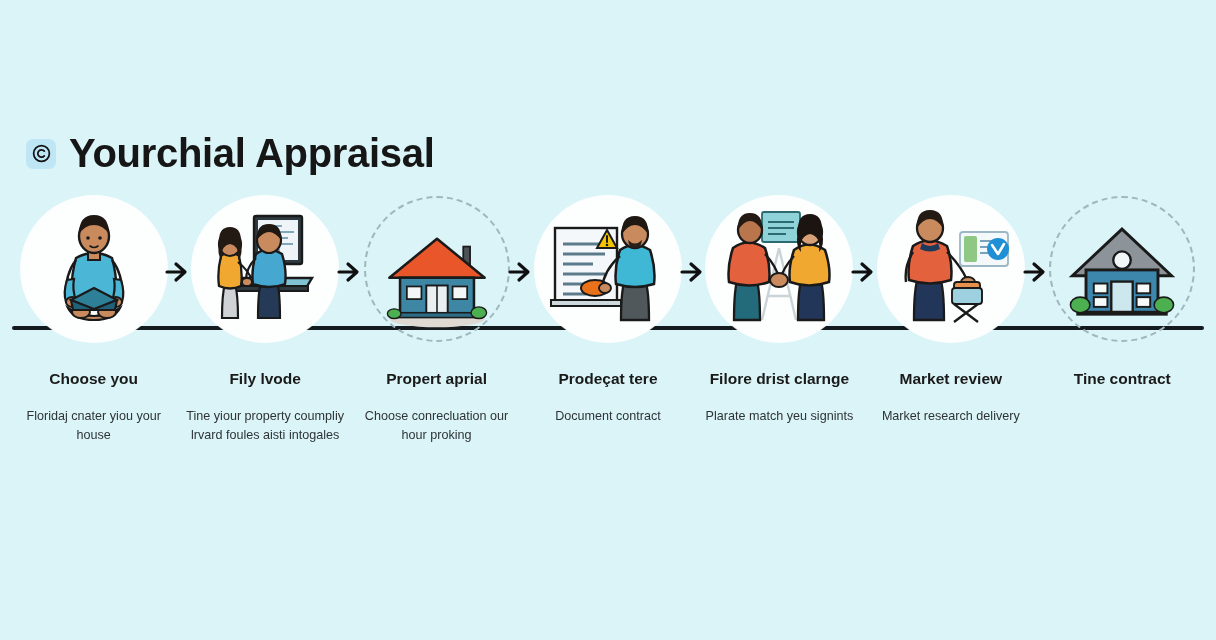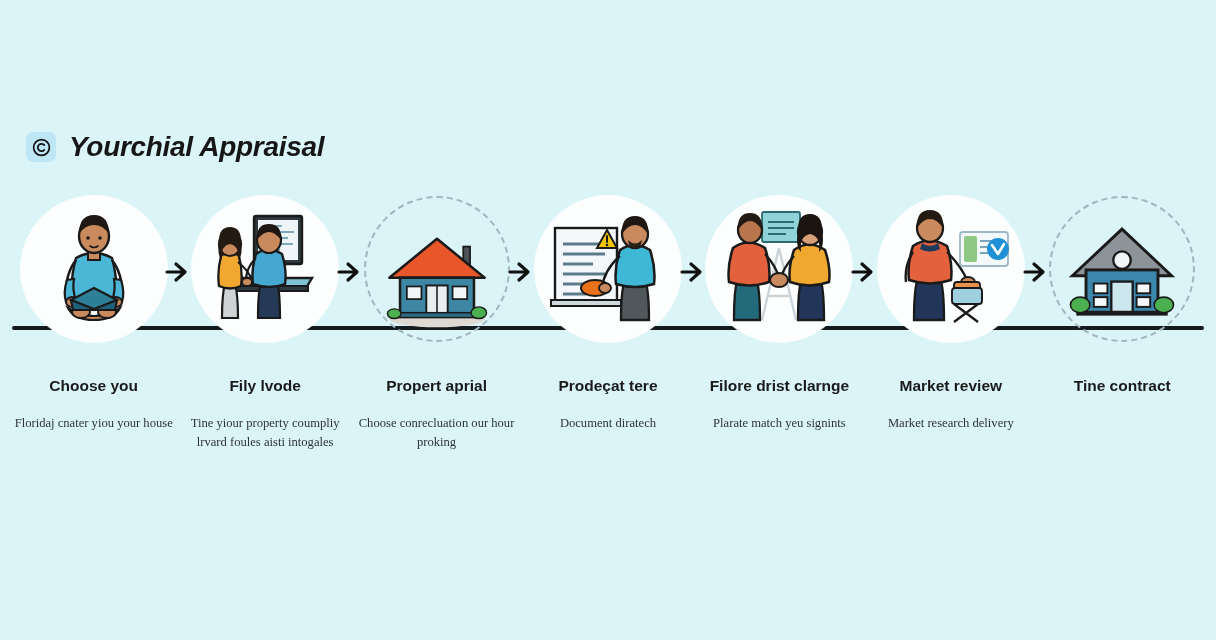--- a/index.html
+++ b/index.html
@@ -29,26 +29,25 @@
     height: 30px;
     border-radius: 7px;
     background: #bfe6f5;
     display: flex;
     align-items: center;
     justify-content: center;
     flex: 0 0 auto;
   }
   .title-badge svg { display: block; }
   .title-text {
-    font-size: 28px;
+    font-size: 40px;
     font-weight: bold;
     color: #161616;
     letter-spacing: -0.3px;
     white-space: nowrap;
-    font-style: italic;
   }
 
   
   .baseline {
     position: absolute;
     left: 12px;
     top: 326px;
     width: 1192px;
     height: 4px;
     background: #141b1f;
@@ -102,36 +101,35 @@
     position: absolute;
     top: 63px;
     right: -14px;
     width: 30px;
     height: 26px;
     z-index: 4;
   }
   .arrow svg { display: block; }
 
   .step-title {
-    margin-top: 35px;
+    margin-top: 28px;
     font-size: 15.5px;
     font-weight: bold;
     color: #1a1a1a;
     text-align: center;
     line-height: 1.2;
     white-space: nowrap;
   }
   .step-desc {
     margin-top: 18px;
     font-size: 12.6px;
     color: #2e3436;
     text-align: center;
     line-height: 1.55;
     max-width: 160px;
-    font-family: Liberation Serif, serif;
   }
 </style>
 </head>
 <body>
 
 <div class="title-row">
   <span class="title-badge">
     <svg viewBox="0 0 24 24" width="21" height="21" aria-hidden="true">
       <circle cx="12" cy="12" r="9" fill="none" stroke="#121212" stroke-width="2"></circle>
       <path d="M15.2 9.3a4.2 4.2 0 1 0 0 5.4" fill="none" stroke="#121212" stroke-width="2" stroke-linecap="round"></path>
@@ -293,21 +291,21 @@
           <path d="M93 44 q7 7 14 0 q-1 8 -7 8 q-6 0 -7 -8z" fill="#2a201a"></path>
         </g>
       </svg>
     </div>
     <div class="arrow">
       <svg viewBox="0 0 30 26" width="30" height="26">
         <path d="M4 13 h16 M13 5 l9 8 l-9 8" fill="none" stroke="#101010" stroke-width="3.2" stroke-linecap="round" stroke-linejoin="round"></path>
       </svg>
     </div>
     <div class="step-title">Prodeçat tere</div>
-    <div class="step-desc">Document diratech</div>
+    <div class="step-desc">Document contract</div>
   </div>
 
   <div class="step">
     <div class="bubble solid">
       <svg viewBox="0 0 146 146">
         <g>
 
           <rect x="56" y="16" width="38" height="30" rx="2" fill="#8fd3d8" stroke="#2a6a70" stroke-width="1.8"></rect>
           <g stroke="#2a6a70" stroke-width="2">
             <line x1="62" y1="26" x2="88" y2="26"></line>

